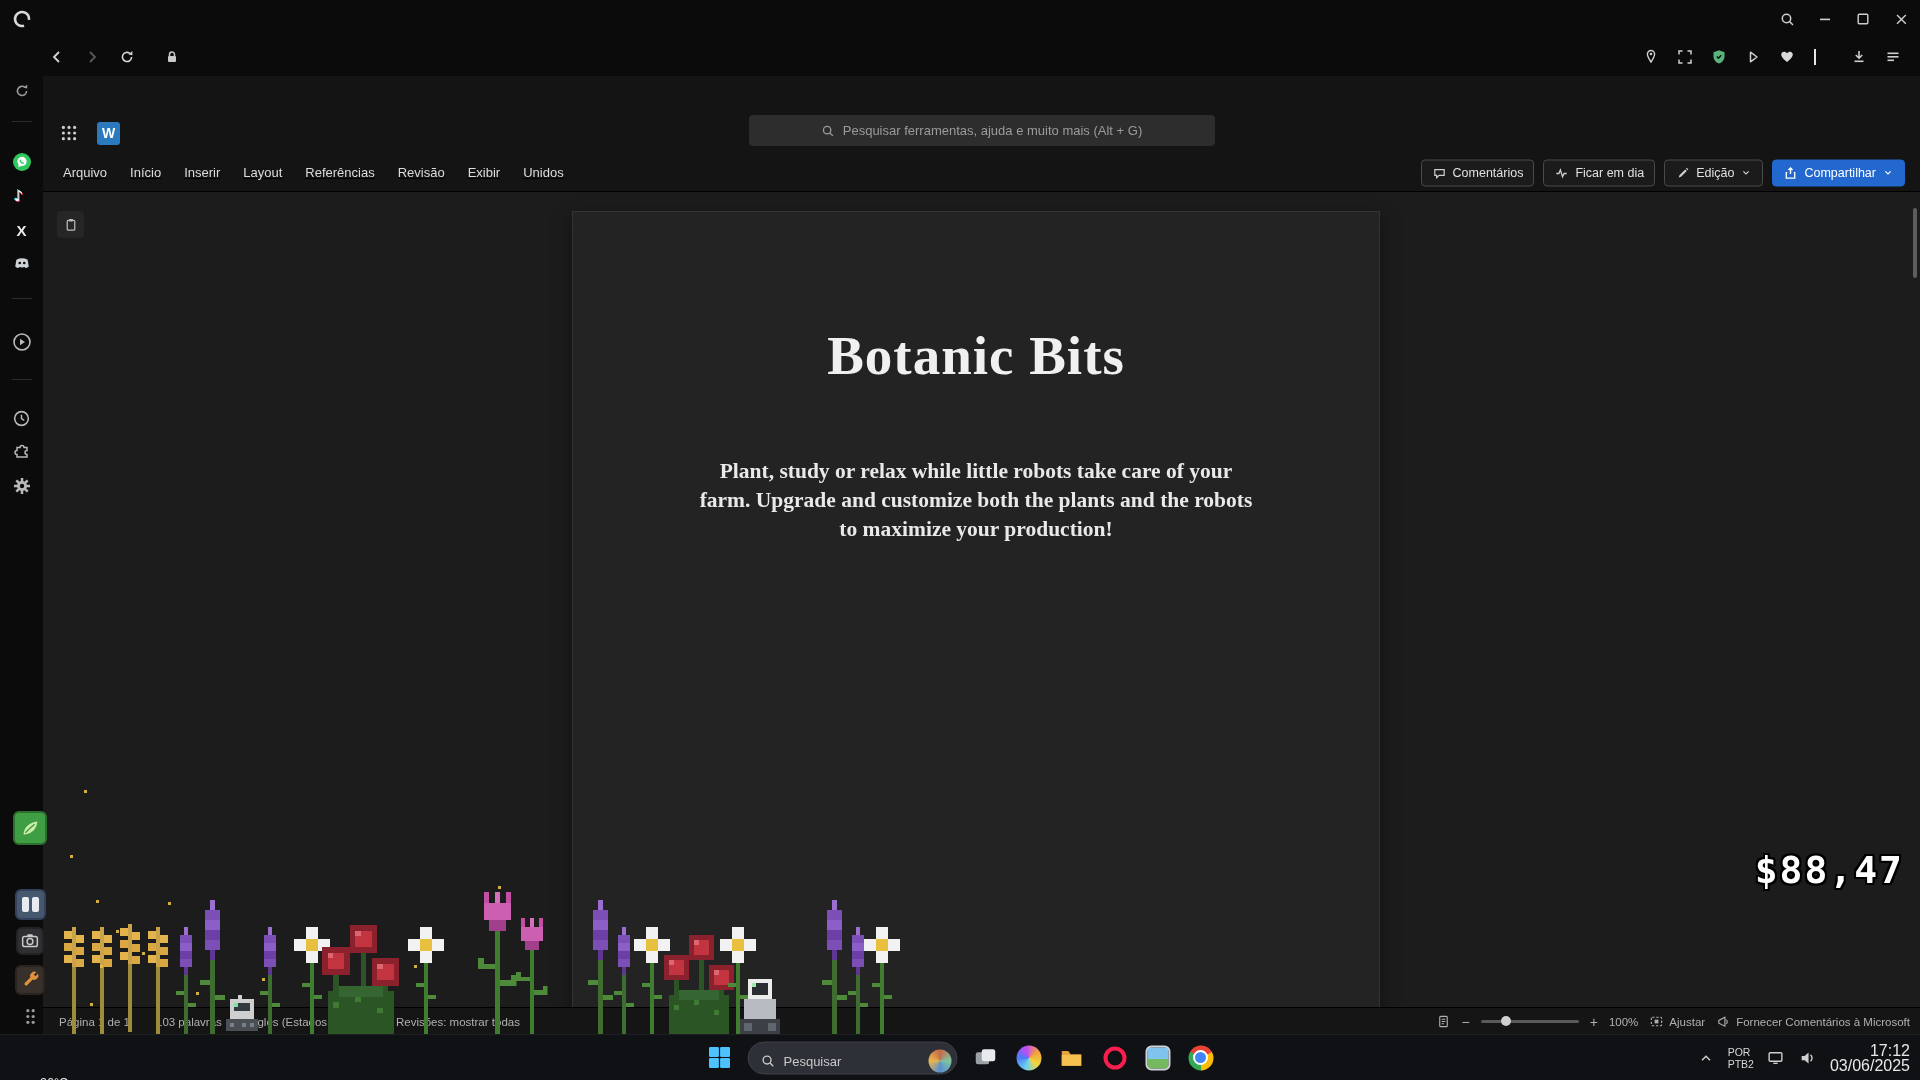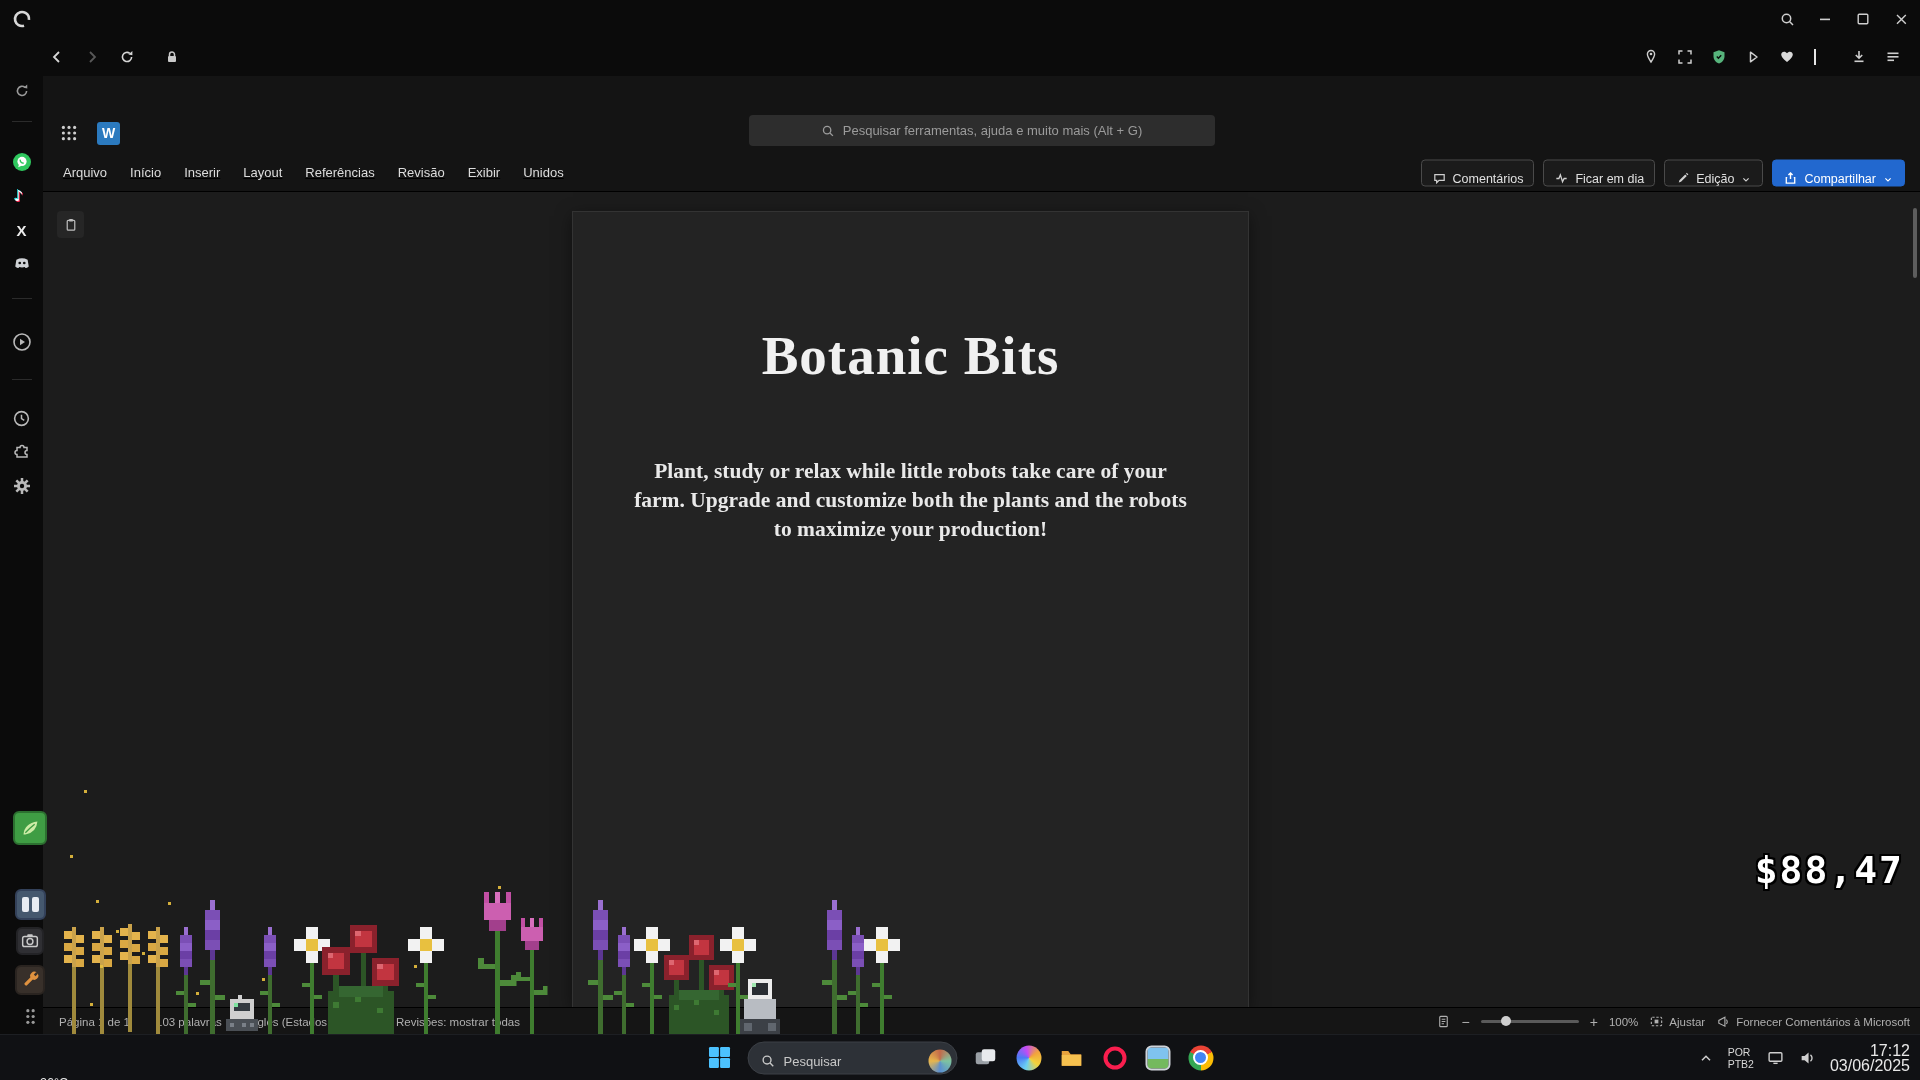--- a/index.html
+++ b/index.html
@@ -36,27 +36,27 @@
   .word-header{height:78px;background:#141414;position:relative;display:flex;align-items:flex-end;}
   .wh-left{display:flex;align-items:center;gap:15px;margin:0 0 8px 13px;}
   .word-logo{width:23px;height:23px;border-radius:3px;background:#2b7abf;display:flex;align-items:center;justify-content:center;
              font:800 14px "Liberation Sans",sans-serif;color:#fff;}
   .pill{position:absolute;left:50%;bottom:8px;transform:translateX(-50%);width:466px;height:31px;background:#2d2d2d;
         border-radius:4px;display:flex;align-items:center;justify-content:center;gap:8px;color:#9b9b9b;font-size:13px;}
   .word-menubar{height:37px;background:#141414;border-bottom:1px solid #000;position:relative;display:flex;align-items:center;text-decoration:underline;}
   .menu-items{display:flex;gap:23px;margin-left:20px;font-size:13px;color:#dcdcdc;}
   .menu-items span{cursor:default;}
   .menu-actions{position:absolute;right:15px;top:50%;transform:translateY(-50%);display:flex;gap:9px;}
-  .btn{height:27px;border:1px solid #4a4a4a;border-radius:4px;display:flex;align-items:flex-end;gap:6px;
+  .btn{height:27px;border:1px solid #4a4a4a;border-radius:4px;display:flex;align-items:center;gap:6px;
        padding:0 10px;font-size:12.5px;color:#e0e0e0;background:#1b1b1b;box-sizing:border-box;}
   .btn-share{background:#2268cf;border-color:#2268cf;color:#fff;}
   .word-canvas{flex:1;position:relative;background:#1c1c1c;}
   .paste-btn{position:absolute;left:14px;top:19px;width:27px;height:27px;border-radius:4px;background:#262626;
              display:flex;align-items:center;justify-content:center;}
-  .doc-page{position:absolute;left:530px;top:20px;bottom:0;width:675px;background:#232323;
+  .doc-page{position:absolute;left:530px;top:20px;bottom:0;width:806px;background:#232323;
             box-shadow:0 0 0 1px #333, 0 4px 16px rgba(0,0,0,.5);}
   .doc-title{margin-top:112px;text-align:center;font:700 55px "Liberation Serif",serif;color:#f0f0f0;letter-spacing:1px;}
   .doc-body{margin-top:70px;text-align:center;font:700 21.5px/29px "Liberation Serif",serif;color:#e9e9e9;}
   .word-status{height:27px;background:#151515;border-top:1px solid #000;display:flex;align-items:center;
                font-size:11.5px;color:#b0b0b0;position:relative;}
   .ws-left{display:flex;gap:26px;margin-left:16px;white-space:nowrap;}
   .ws-right{position:absolute;right:10px;top:0;height:27px;display:flex;align-items:center;gap:11px;}
   .zoom-track{width:98px;height:3px;background:#5a5a5a;border-radius:2px;position:relative;}
   .zoom-thumb{position:absolute;left:20px;top:-4px;width:10px;height:10px;border-radius:50%;background:#cfcfcf;}
   .zbtn{font-size:14px;color:#b0b0b0;line-height:1;}

